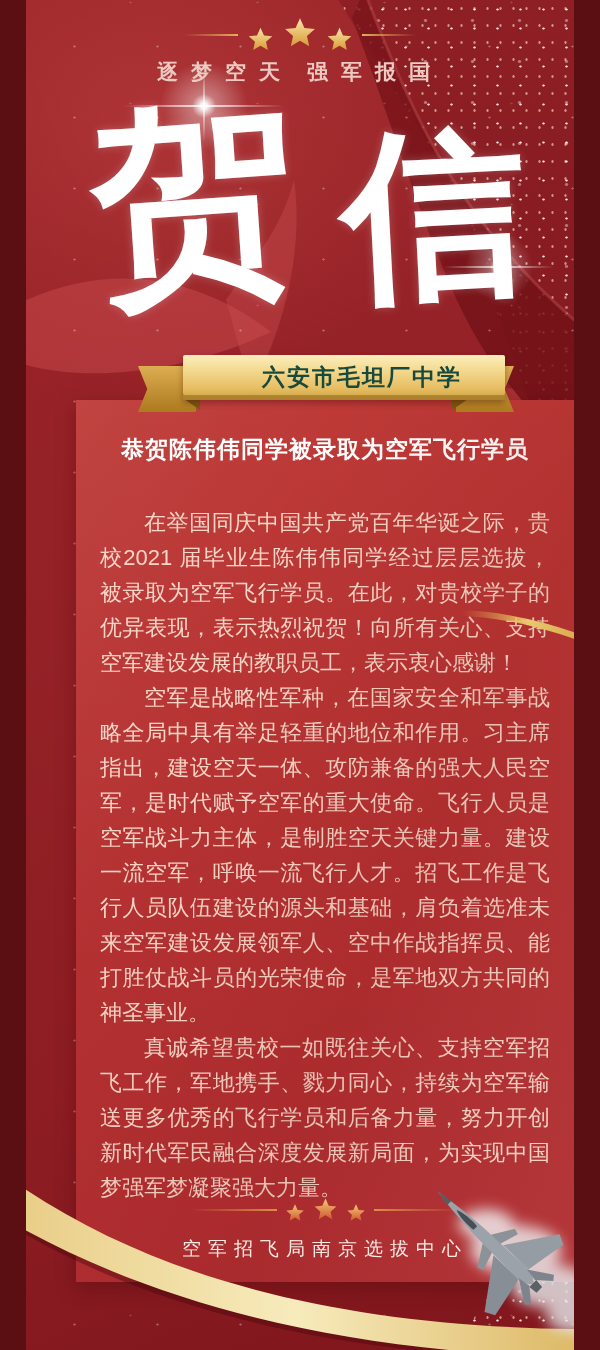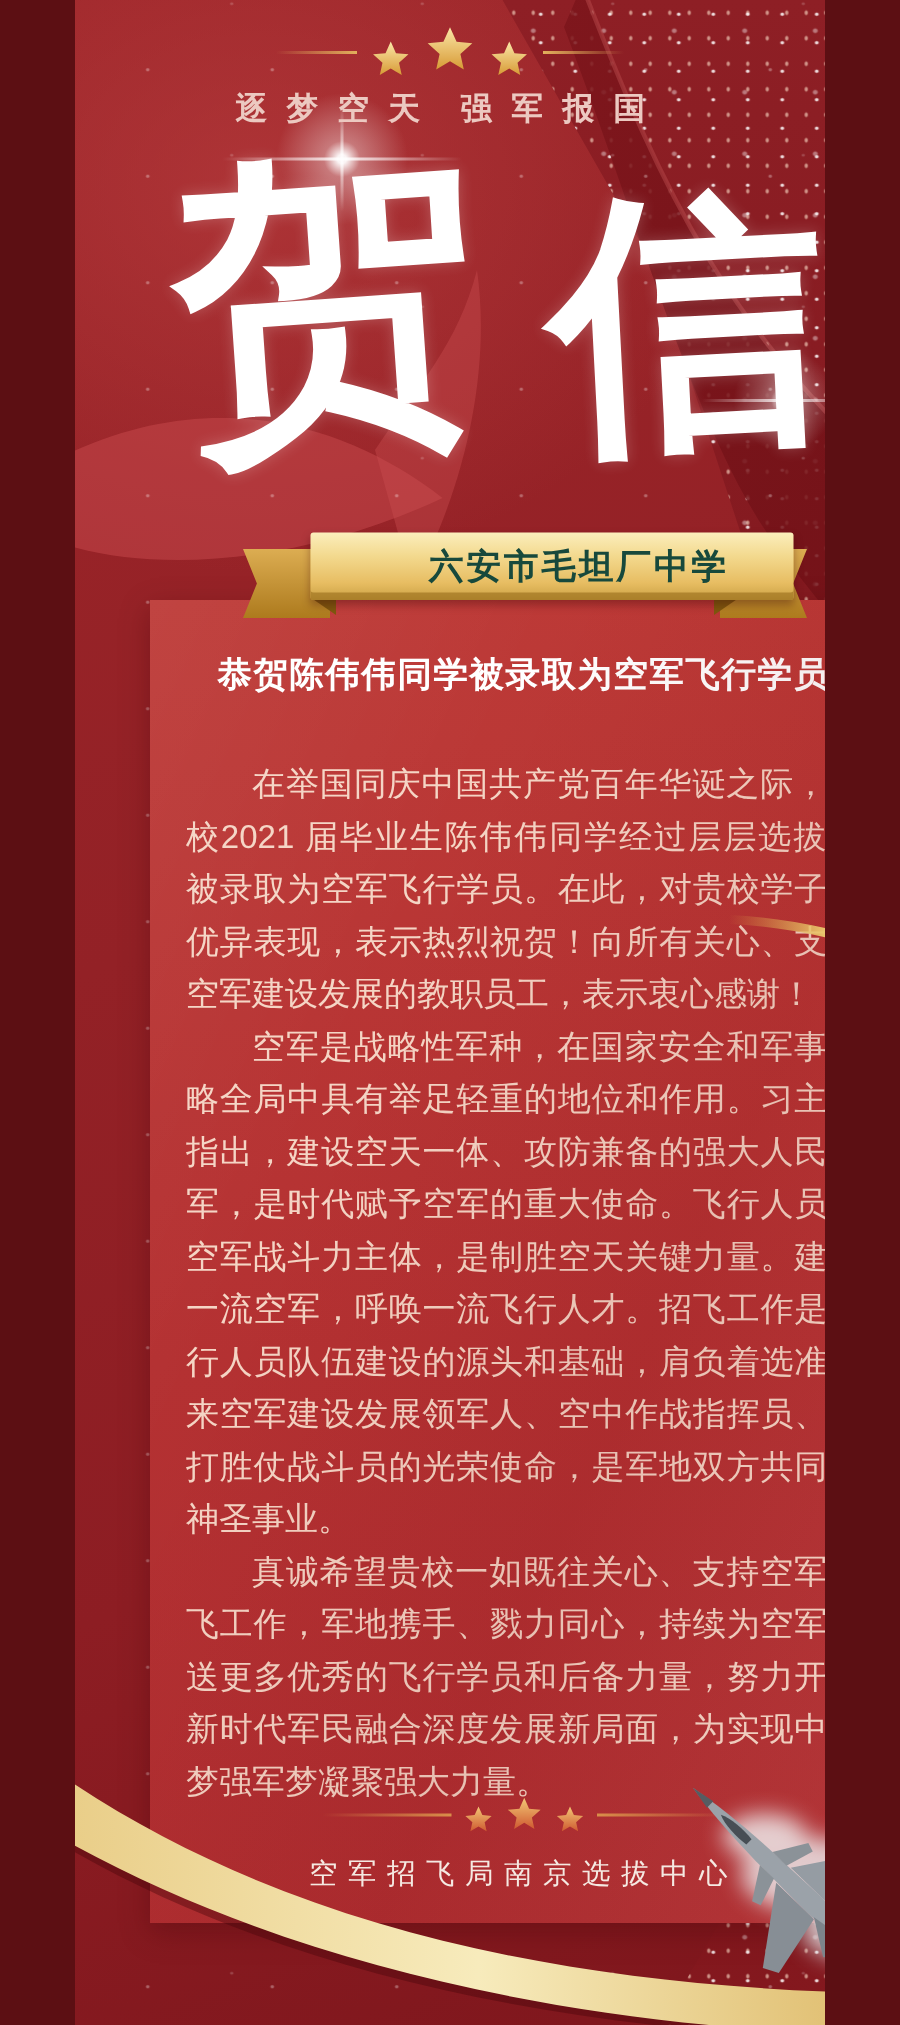--- a/index.html
+++ b/index.html
@@ -1,17 +1,17 @@
 <!DOCTYPE html>
 <html style="--bg-red: #9c2529; --card-red: #b43132; --gold: #e2b05c; --banner-green: #17493c; --heading-white: #ffffff; --body-pink: #f5d5c5;"><head>
 <meta charset="utf-8">
 <style>
   html,body{margin:0;padding:0;background:#5c0f13;}
   .poster{
-    position:relative;width:500px;height:1350px;overflow:hidden;margin:0 auto;
+    position:relative;width:548px;height:1350px;overflow:hidden;margin:0 auto;
     font-family:"Liberation Sans",sans-serif;
     background:
       radial-gradient(ellipse 520px 420px at 24% 9%, rgba(190,65,66,.55), rgba(0,0,0,0) 62%),
       linear-gradient(158deg, var(--bg-red,#9c2529) 0%, #932126 42%, #8d1d23 70%, #7e161c 100%);
   }
   
   .glitter-right{
     position:absolute;inset:0;z-index:1;
     clip-path:polygon(57% 0%,100% 0%,100% 100%,78% 100%,89% 93%,92% 60%,92% 30%,77% 13%);
     background-image:

